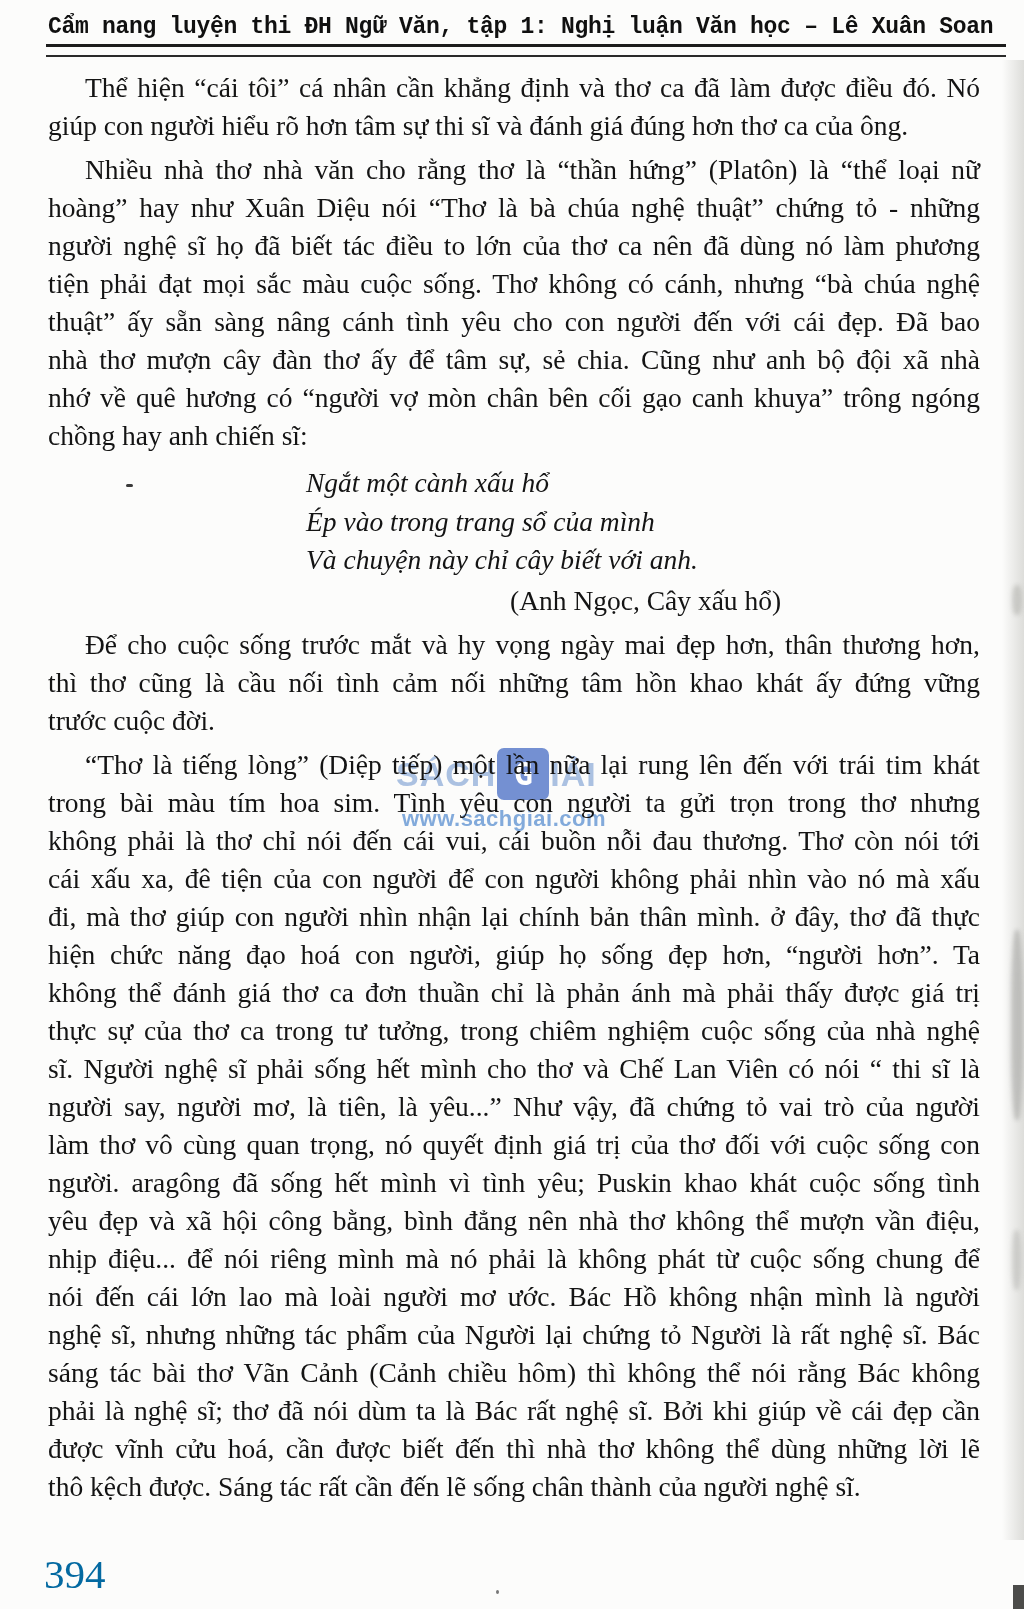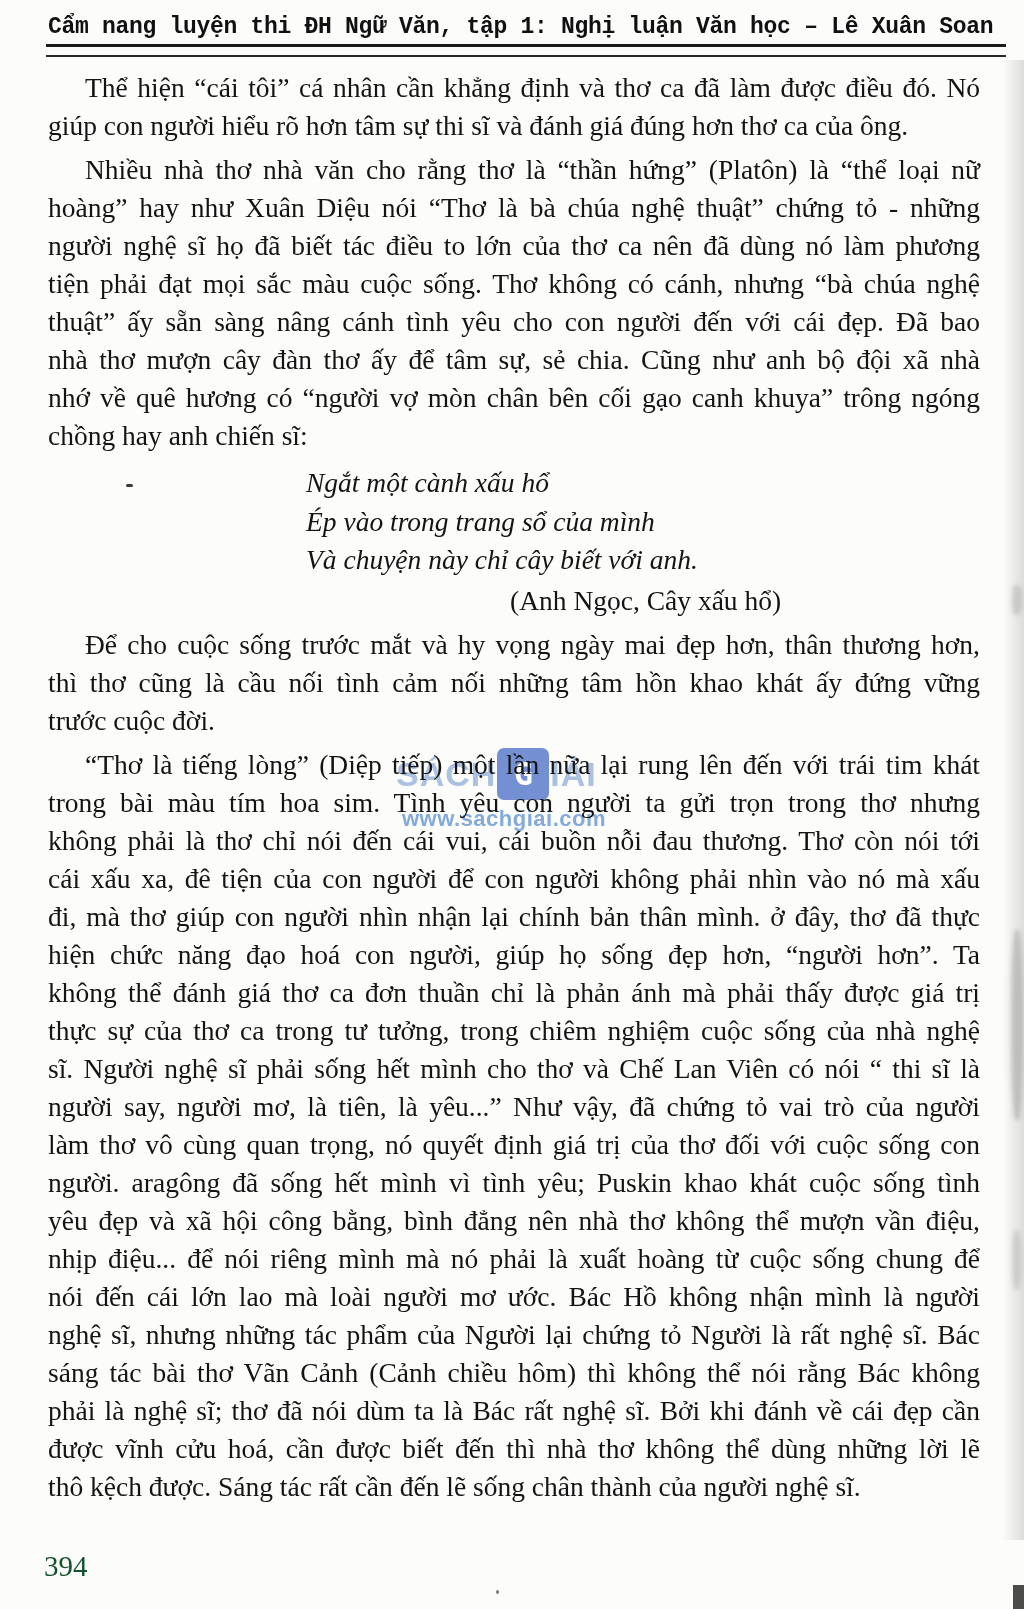--- a/index.html
+++ b/index.html
@@ -60,21 +60,21 @@
     font-family:"DejaVu Sans Mono",monospace;
   }
   .wm-url{
     margin-top:6px;margin-left:6px;
     font-weight:bold;font-size:22px;letter-spacing:0.5px;
     color:rgba(108,155,213,0.85);
   }
   
   .page-number{
     position:absolute;left:44px;top:1550px;
-    font-size:29px;color:#14532d;
+    font-size:41px;color:#0369a1;
   }
   
   .edge-band{
     position:absolute;right:0;top:60px;width:22px;height:1480px;
     background:linear-gradient(to right, rgba(140,140,132,0) 0%, rgba(140,140,132,0.28) 100%);
     z-index:3;
   }
   .smudge{position:absolute;z-index:3;border-radius:40%;filter:blur(2px);}
   .smudge.s1{right:2px;top:585px;width:10px;height:30px;background:rgba(110,110,105,0.25);}
   .smudge.s2{right:1px;top:930px;width:12px;height:190px;background:rgba(100,100,96,0.30);}
@@ -127,25 +127,25 @@
         <div class="t-line">cái xấu xa, đê tiện của con người để con người không phải nhìn vào nó mà xấu</div>
         <div class="t-line">đi, mà thơ giúp con người nhìn nhận lại chính bản thân mình. ở đây, thơ đã thực</div>
         <div class="t-line">hiện chức năng đạo hoá con người, giúp họ sống đẹp hơn, “người hơn”. Ta</div>
         <div class="t-line">không thể đánh giá thơ ca đơn thuần chỉ là phản ánh mà phải thấy được giá trị</div>
         <div class="t-line">thực sự của thơ ca trong tư tưởng, trong chiêm nghiệm cuộc sống của nhà nghệ</div>
         <div class="t-line">sĩ. Người nghệ sĩ phải sống hết mình cho thơ và Chế Lan Viên có nói “ thi sĩ là</div>
         <div class="t-line">người say, người mơ, là tiên, là yêu...” Như vậy, đã chứng tỏ vai trò của người</div>
         <div class="t-line">làm thơ vô cùng quan trọng, nó quyết định giá trị của thơ đối với cuộc sống con</div>
         <div class="t-line">người. aragông đã sống hết mình vì tình yêu; Puskin khao khát cuộc sống tình</div>
         <div class="t-line">yêu đẹp và xã hội công bằng, bình đẳng nên nhà thơ không thể mượn vần điệu,</div>
-        <div class="t-line">nhịp điệu... để nói riêng mình mà nó phải là xuất hoàng từ cuộc sống chung để</div>
+        <div class="t-line">nhịp điệu... để nói riêng mình mà nó phải là không phát từ cuộc sống chung để</div>
         <div class="t-line">nói đến cái lớn lao mà loài người mơ ước. Bác Hồ không nhận mình là người</div>
         <div class="t-line">nghệ sĩ, nhưng những tác phẩm của Người lại chứng tỏ Người là rất nghệ sĩ. Bác</div>
         <div class="t-line">sáng tác bài thơ Vãn Cảnh (Cảnh chiều hôm) thì không thể nói rằng Bác không</div>
-        <div class="t-line">phải là nghệ sĩ; thơ đã nói dùm ta là Bác rất nghệ sĩ. Bởi khi đánh về cái đẹp cần</div>
+        <div class="t-line">phải là nghệ sĩ; thơ đã nói dùm ta là Bác rất nghệ sĩ. Bởi khi giúp về cái đẹp cần</div>
         <div class="t-line">được vĩnh cửu hoá, cần được biết đến thì nhà thơ không thể dùng những lời lẽ</div>
         <div class="t-line last">thô kệch được. Sáng tác rất cần đến lẽ sống chân thành của người nghệ sĩ.</div>
       </div>
     </div>
 
   <div class="watermark">
     <div class="wm-row">
       <span class="wm-txt">SÁCH</span>
       <span class="wm-logo">G</span>
       <span class="wm-txt">IẢI</span>

